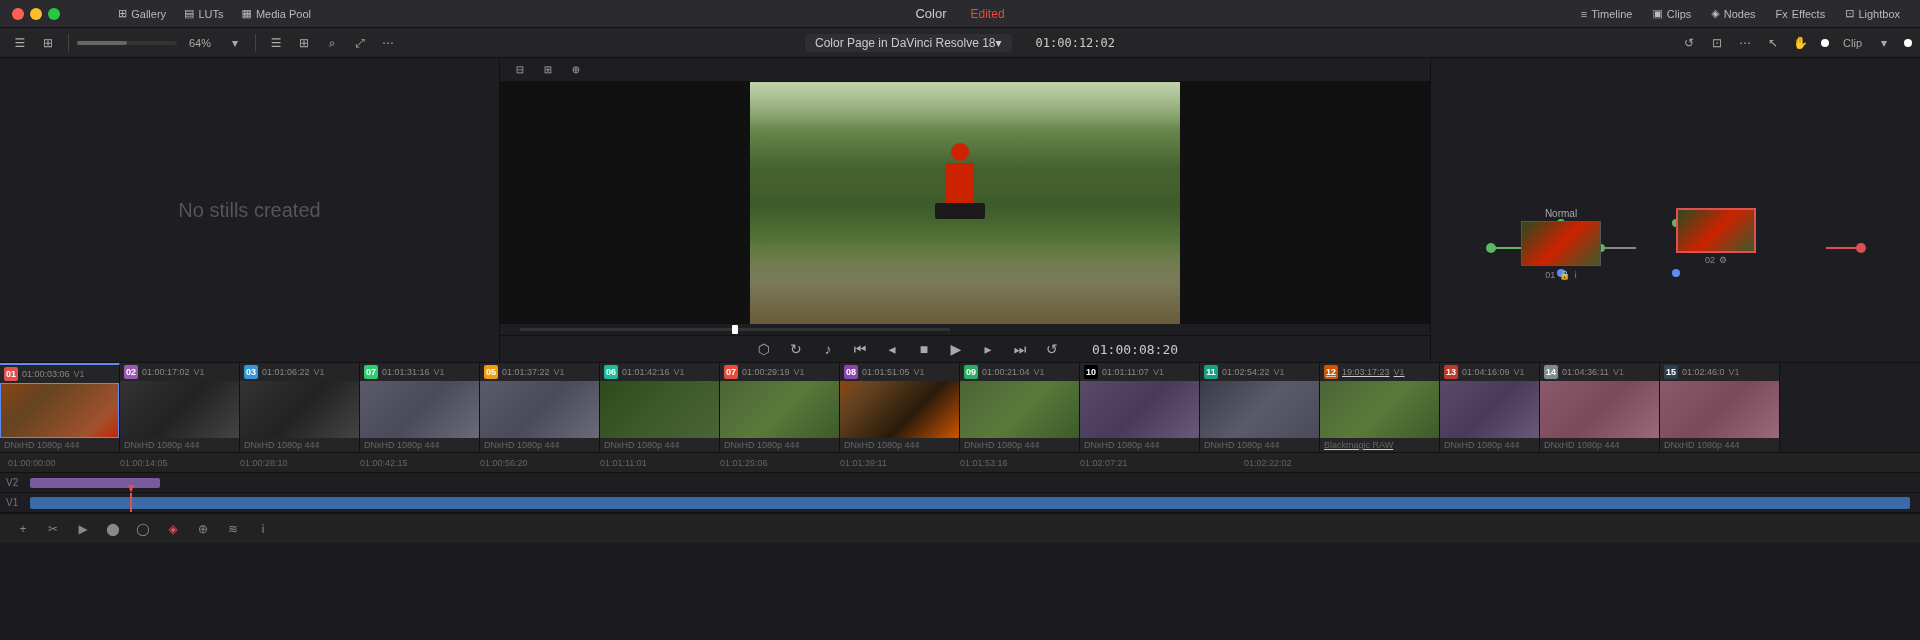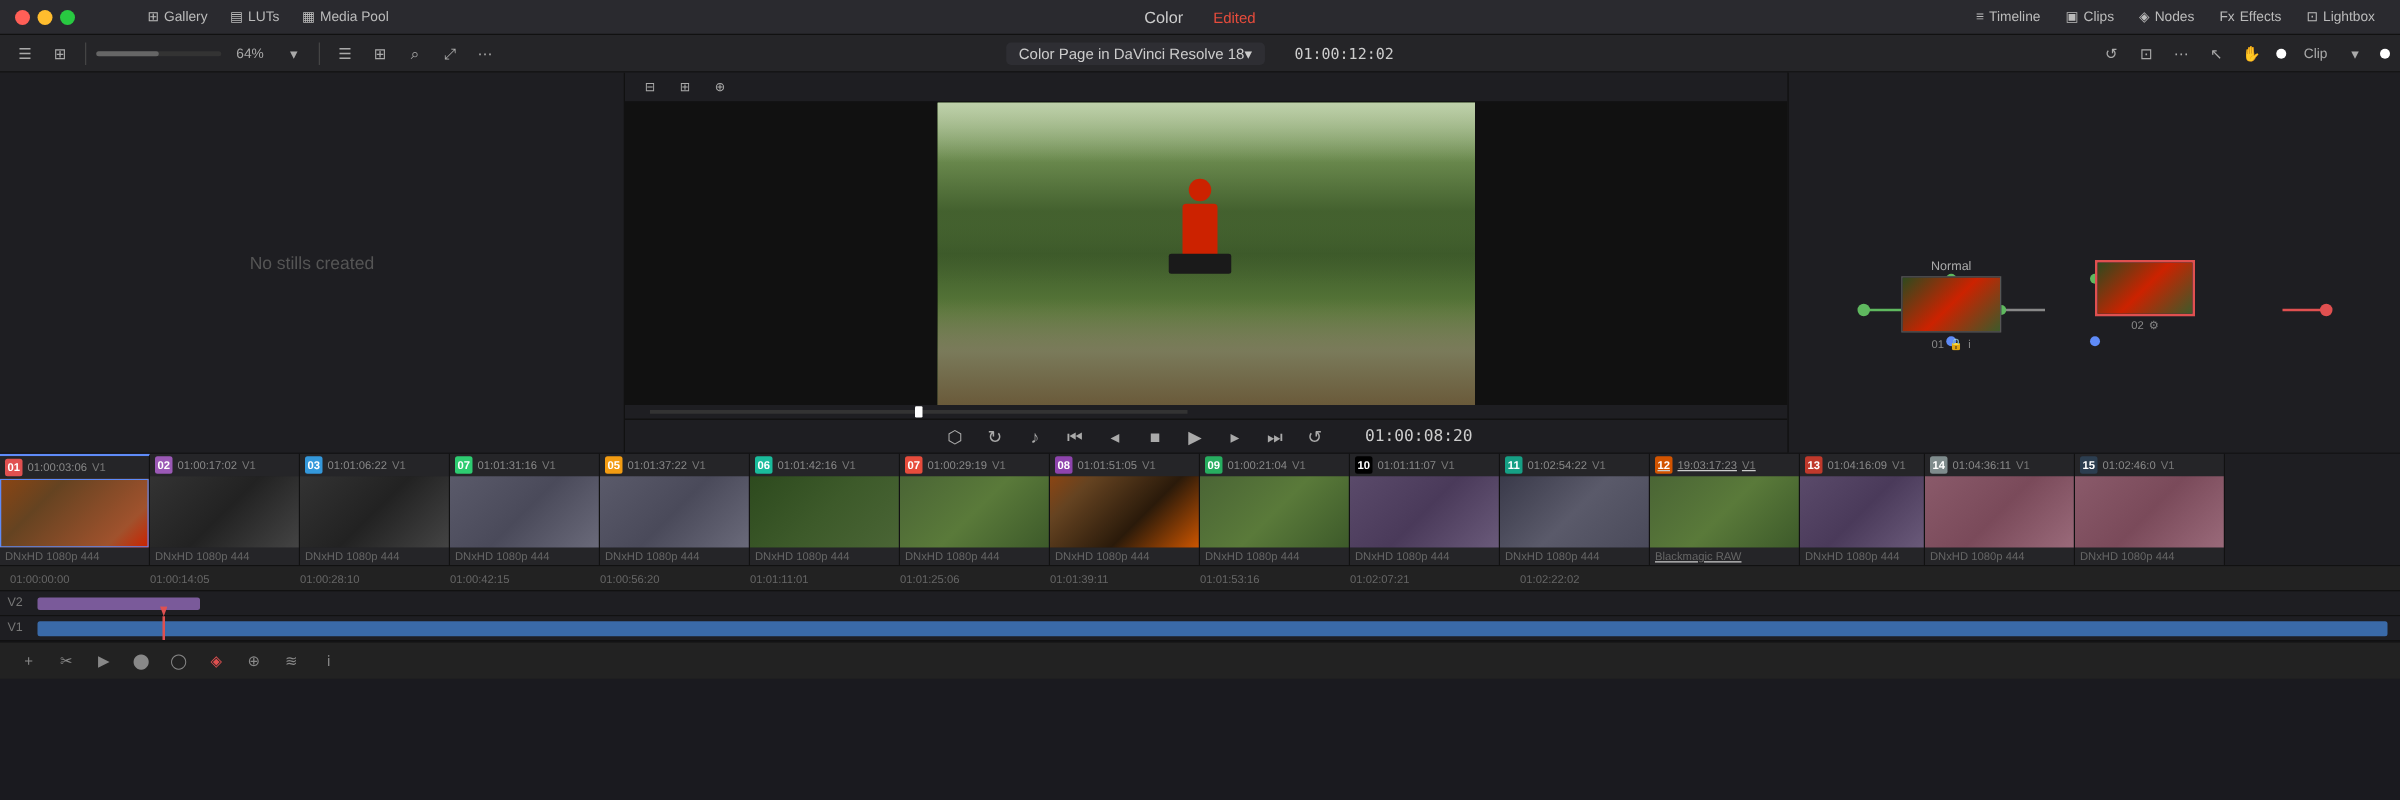--- a/index.html
+++ b/index.html
@@ -140,21 +140,21 @@
     .panel-left {
       width: 500px;
       background: #1e1e22;
       border-right: 1px solid #111;
       display: flex;
       align-items: center;
       justify-content: center;
     }
     .no-stills {
       color: #555;
-      font-size: 14px;
+      font-size: 20px;
     }
 
     
     .panel-center {
       flex: 1;
       background: #111;
       display: flex;
       flex-direction: column;
       position: relative;
     }
@@ -741,21 +741,21 @@
     <span style="position:absolute;left:8px;">01:00:00:00</span>
     <span style="position:absolute;left:120px;">01:00:14:05</span>
     <span style="position:absolute;left:240px;">01:00:28:10</span>
     <span style="position:absolute;left:360px;">01:00:42:15</span>
     <span style="position:absolute;left:480px;">01:00:56:20</span>
     <span style="position:absolute;left:600px;">01:01:11:01</span>
     <span style="position:absolute;left:720px;">01:01:25:06</span>
     <span style="position:absolute;left:840px;">01:01:39:11</span>
     <span style="position:absolute;left:960px;">01:01:53:16</span>
     <span style="position:absolute;left:1080px;">01:02:07:21</span>
-    <span style="position:absolute;left:1216px;">01:02:22:02</span>
+    <span style="position:absolute;left:1244px;">01:02:22:02</span>
   </div>
   <div class="track-row">
     <div class="track-label">V2</div>
     <div class="track-content">
       <div class="track-bar" style="left:0;width:130px;background:#7a5a9a;"></div>
     </div>
   </div>
   <div class="track-row">
     <div class="track-label">V1</div>
     <div class="track-content">

